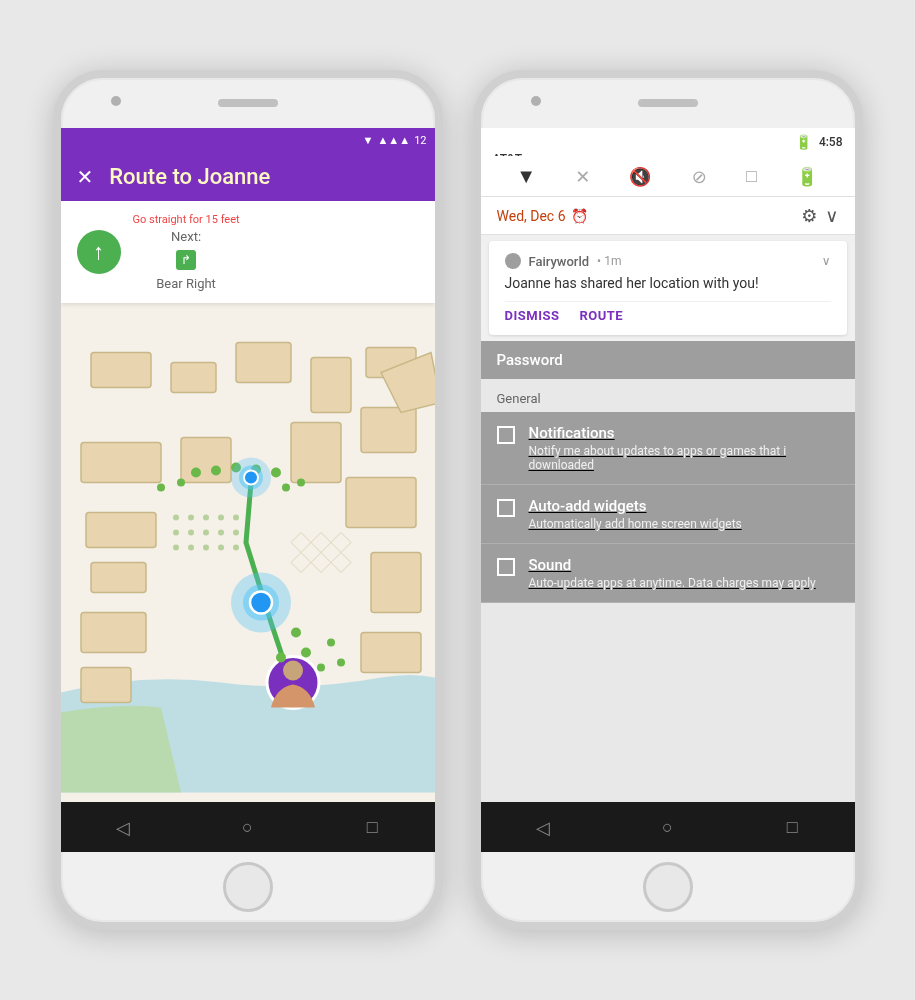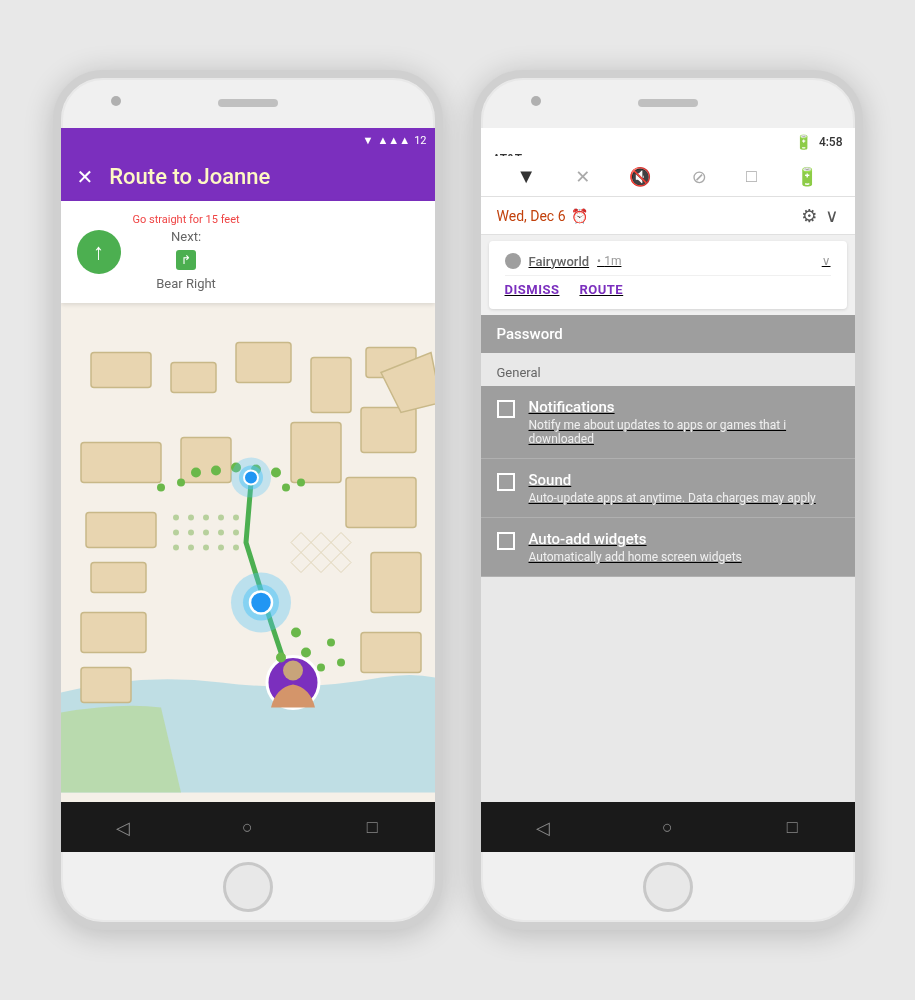--- a/index.html
+++ b/index.html
@@ -272,21 +272,20 @@
       gap: 8px;
     }
 
     .notif-card {
       background: white;
       margin: 6px 8px;
       border-radius: 4px;
       padding: 12px 16px;
       box-shadow: 0 1px 3px rgba(0,0,0,0.12);
       flex-shrink: 0;
-      text-decoration: underline;
     }
     .notif-card-header {
       display: flex;
       align-items: center;
       gap: 8px;
       margin-bottom: 6px;
     }
     .notif-app-dot {
       width: 16px;
       height: 16px;
@@ -561,20 +560,21 @@
         </div>
       </div>
 
       <div class="notif-card">
         <div class="notif-card-header">
           <div class="notif-app-dot"></div>
           <span class="notif-app-name">Fairyworld</span>
           <span class="notif-time">• <span>1m</span></span>
           <span class="notif-expand">∨</span>
         </div>
+        <div class="notif-body">Joanne has shared her location with you!</div>
         <div class="notif-actions">
           <span class="notif-action-btn">DISMISS</span>
           <span class="notif-action-btn">ROUTE</span>
         </div>
       </div>
 
       <div class="settings-section">
         <div class="settings-password-item">
           <div class="settings-password-title">Password</div>
         </div>
@@ -585,30 +585,30 @@
           <div class="settings-checkbox"></div>
           <div class="settings-item-content">
             <div class="settings-item-title">Notifications</div>
             <div class="settings-item-desc">Notify me about updates to apps or games that i downloaded</div>
           </div>
         </div>
 
         <div class="settings-item">
           <div class="settings-checkbox"></div>
           <div class="settings-item-content">
-            <div class="settings-item-title">Sound</div>
-            <div class="settings-item-desc">Auto-update apps at anytime. Data charges may apply</div>
+            <div class="settings-item-title">Auto-add widgets</div>
+            <div class="settings-item-desc">Automatically add home screen widgets</div>
           </div>
         </div>
 
         <div class="settings-item">
           <div class="settings-checkbox"></div>
           <div class="settings-item-content">
-            <div class="settings-item-title">Auto-add widgets</div>
-            <div class="settings-item-desc">Automatically add home screen widgets</div>
+            <div class="settings-item-title">Sound</div>
+            <div class="settings-item-desc">Auto-update apps at anytime. Data charges may apply</div>
           </div>
         </div>
       </div>
 
       <div class="android-nav">
         <span class="android-nav-btn">◁</span>
         <span class="android-nav-btn">○</span>
         <span class="android-nav-btn">□</span>
       </div>
     </div>

